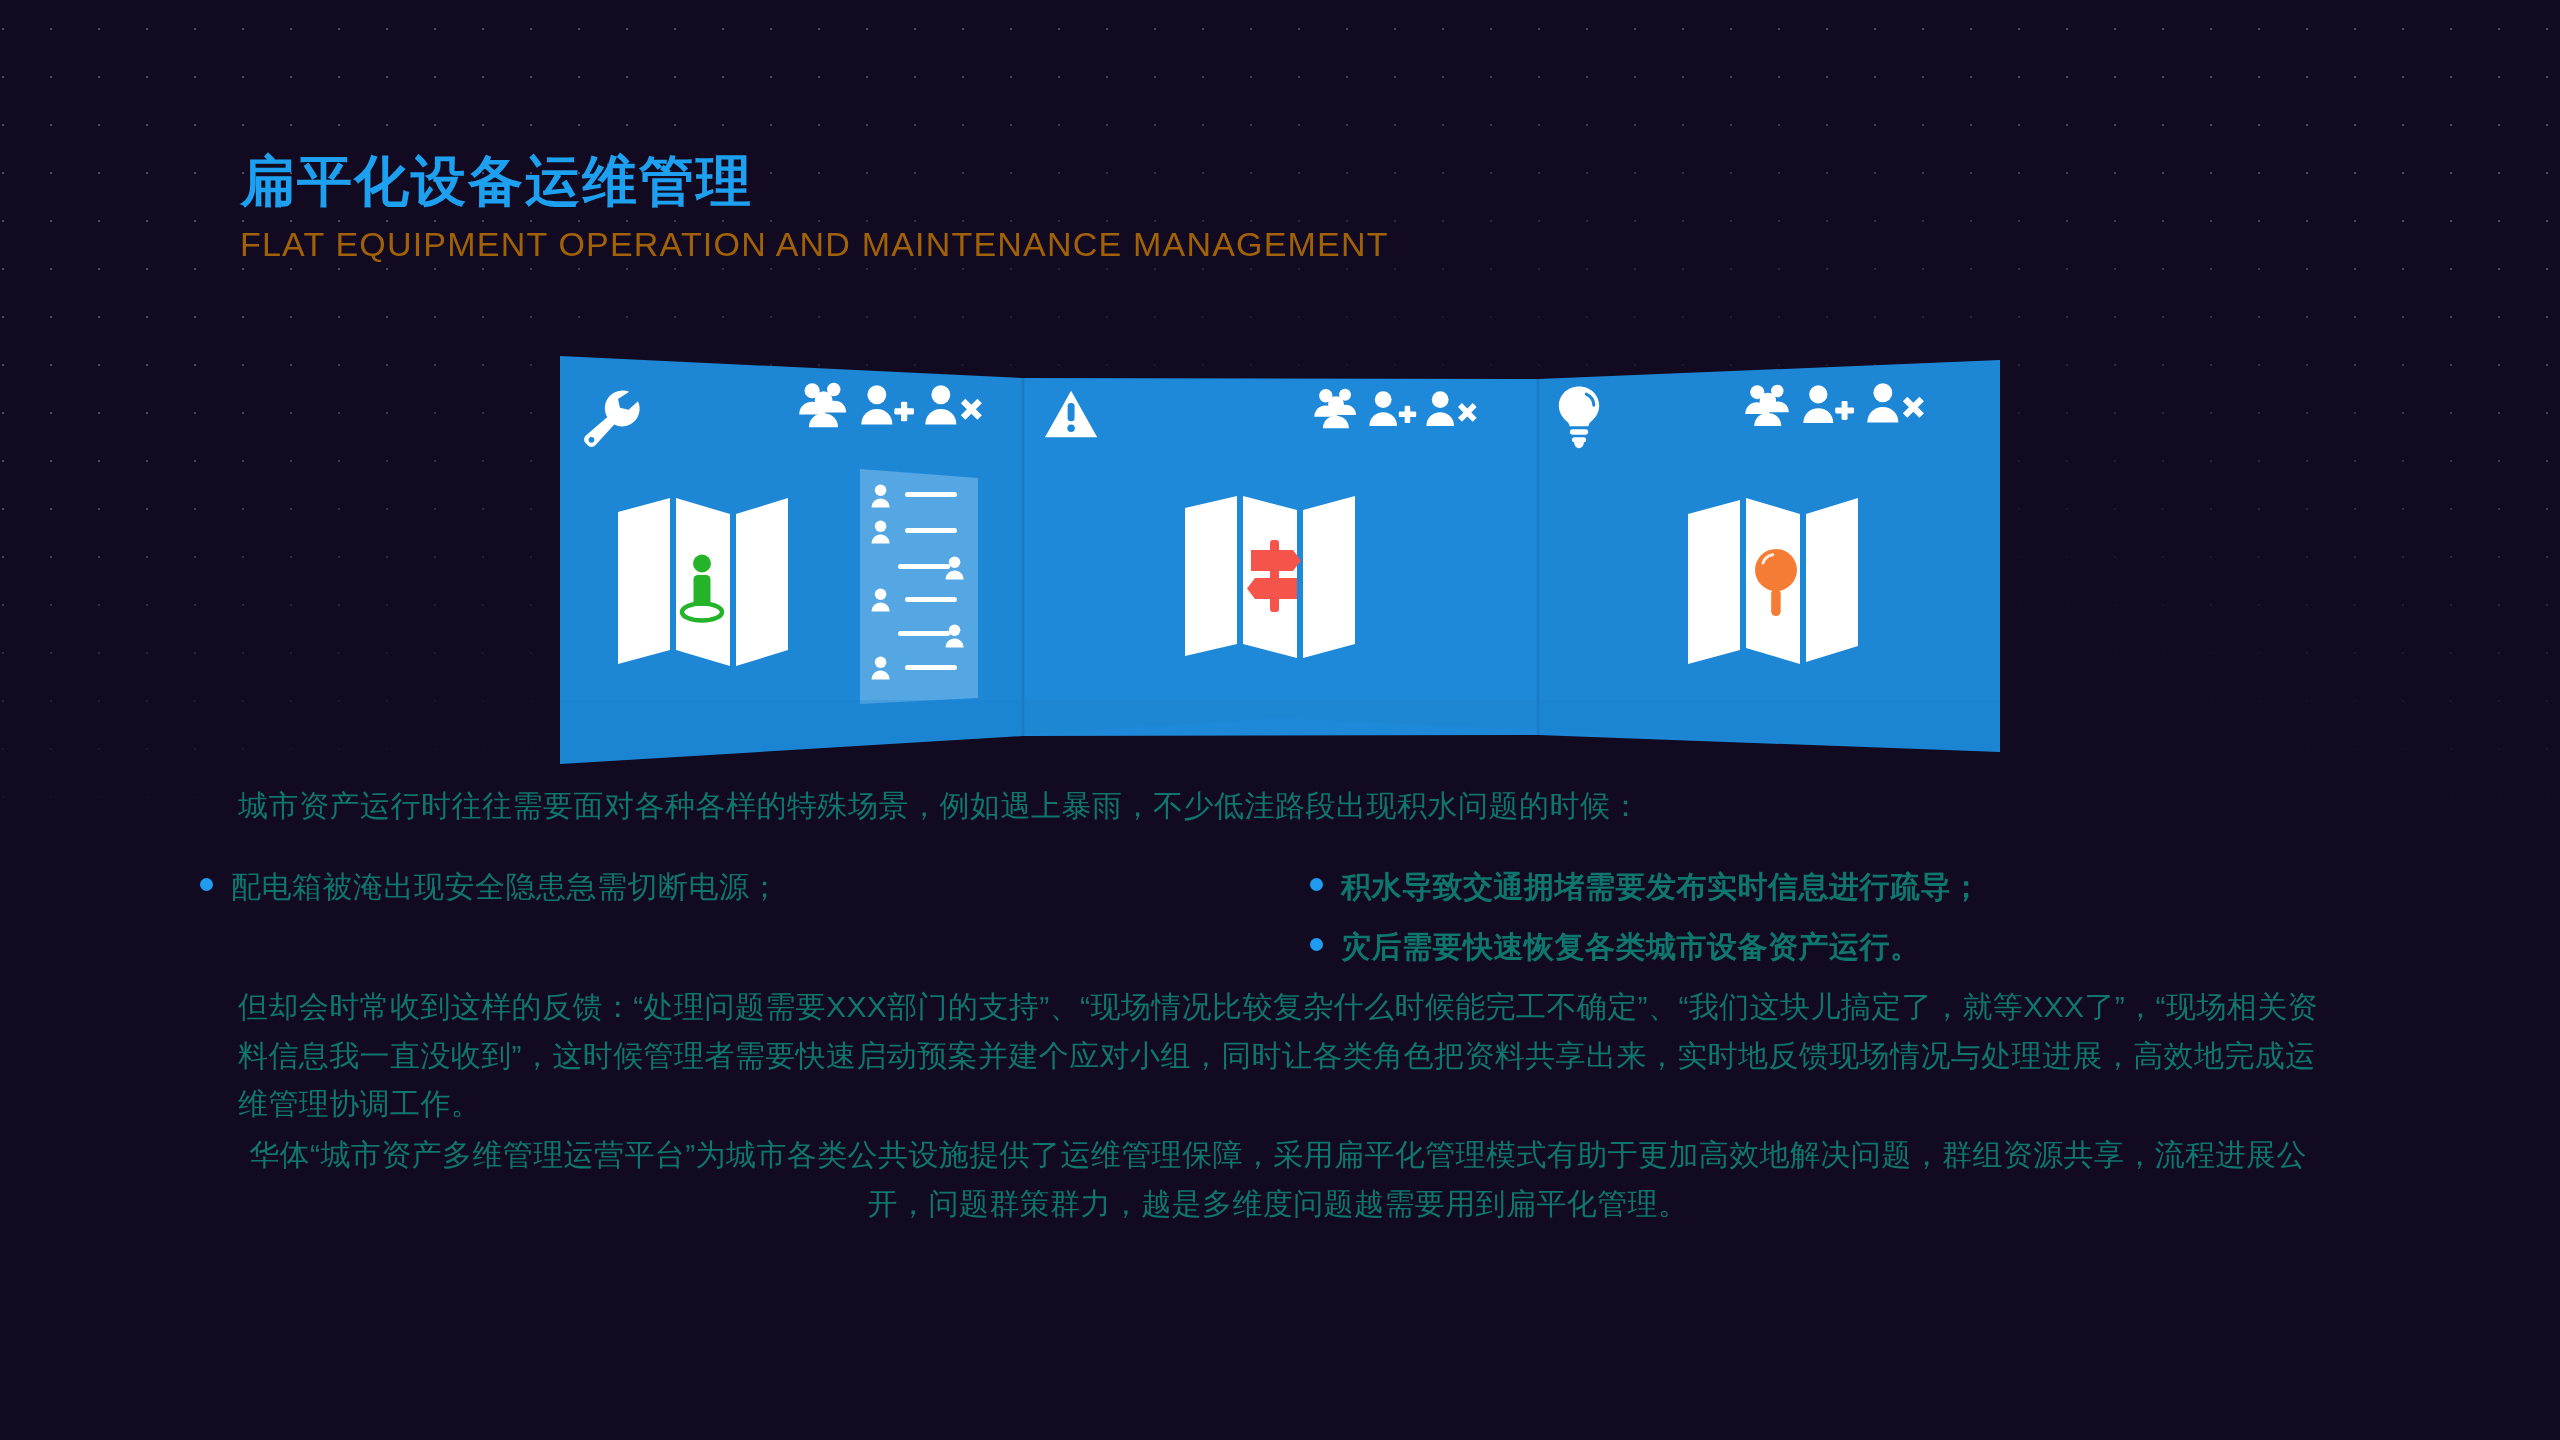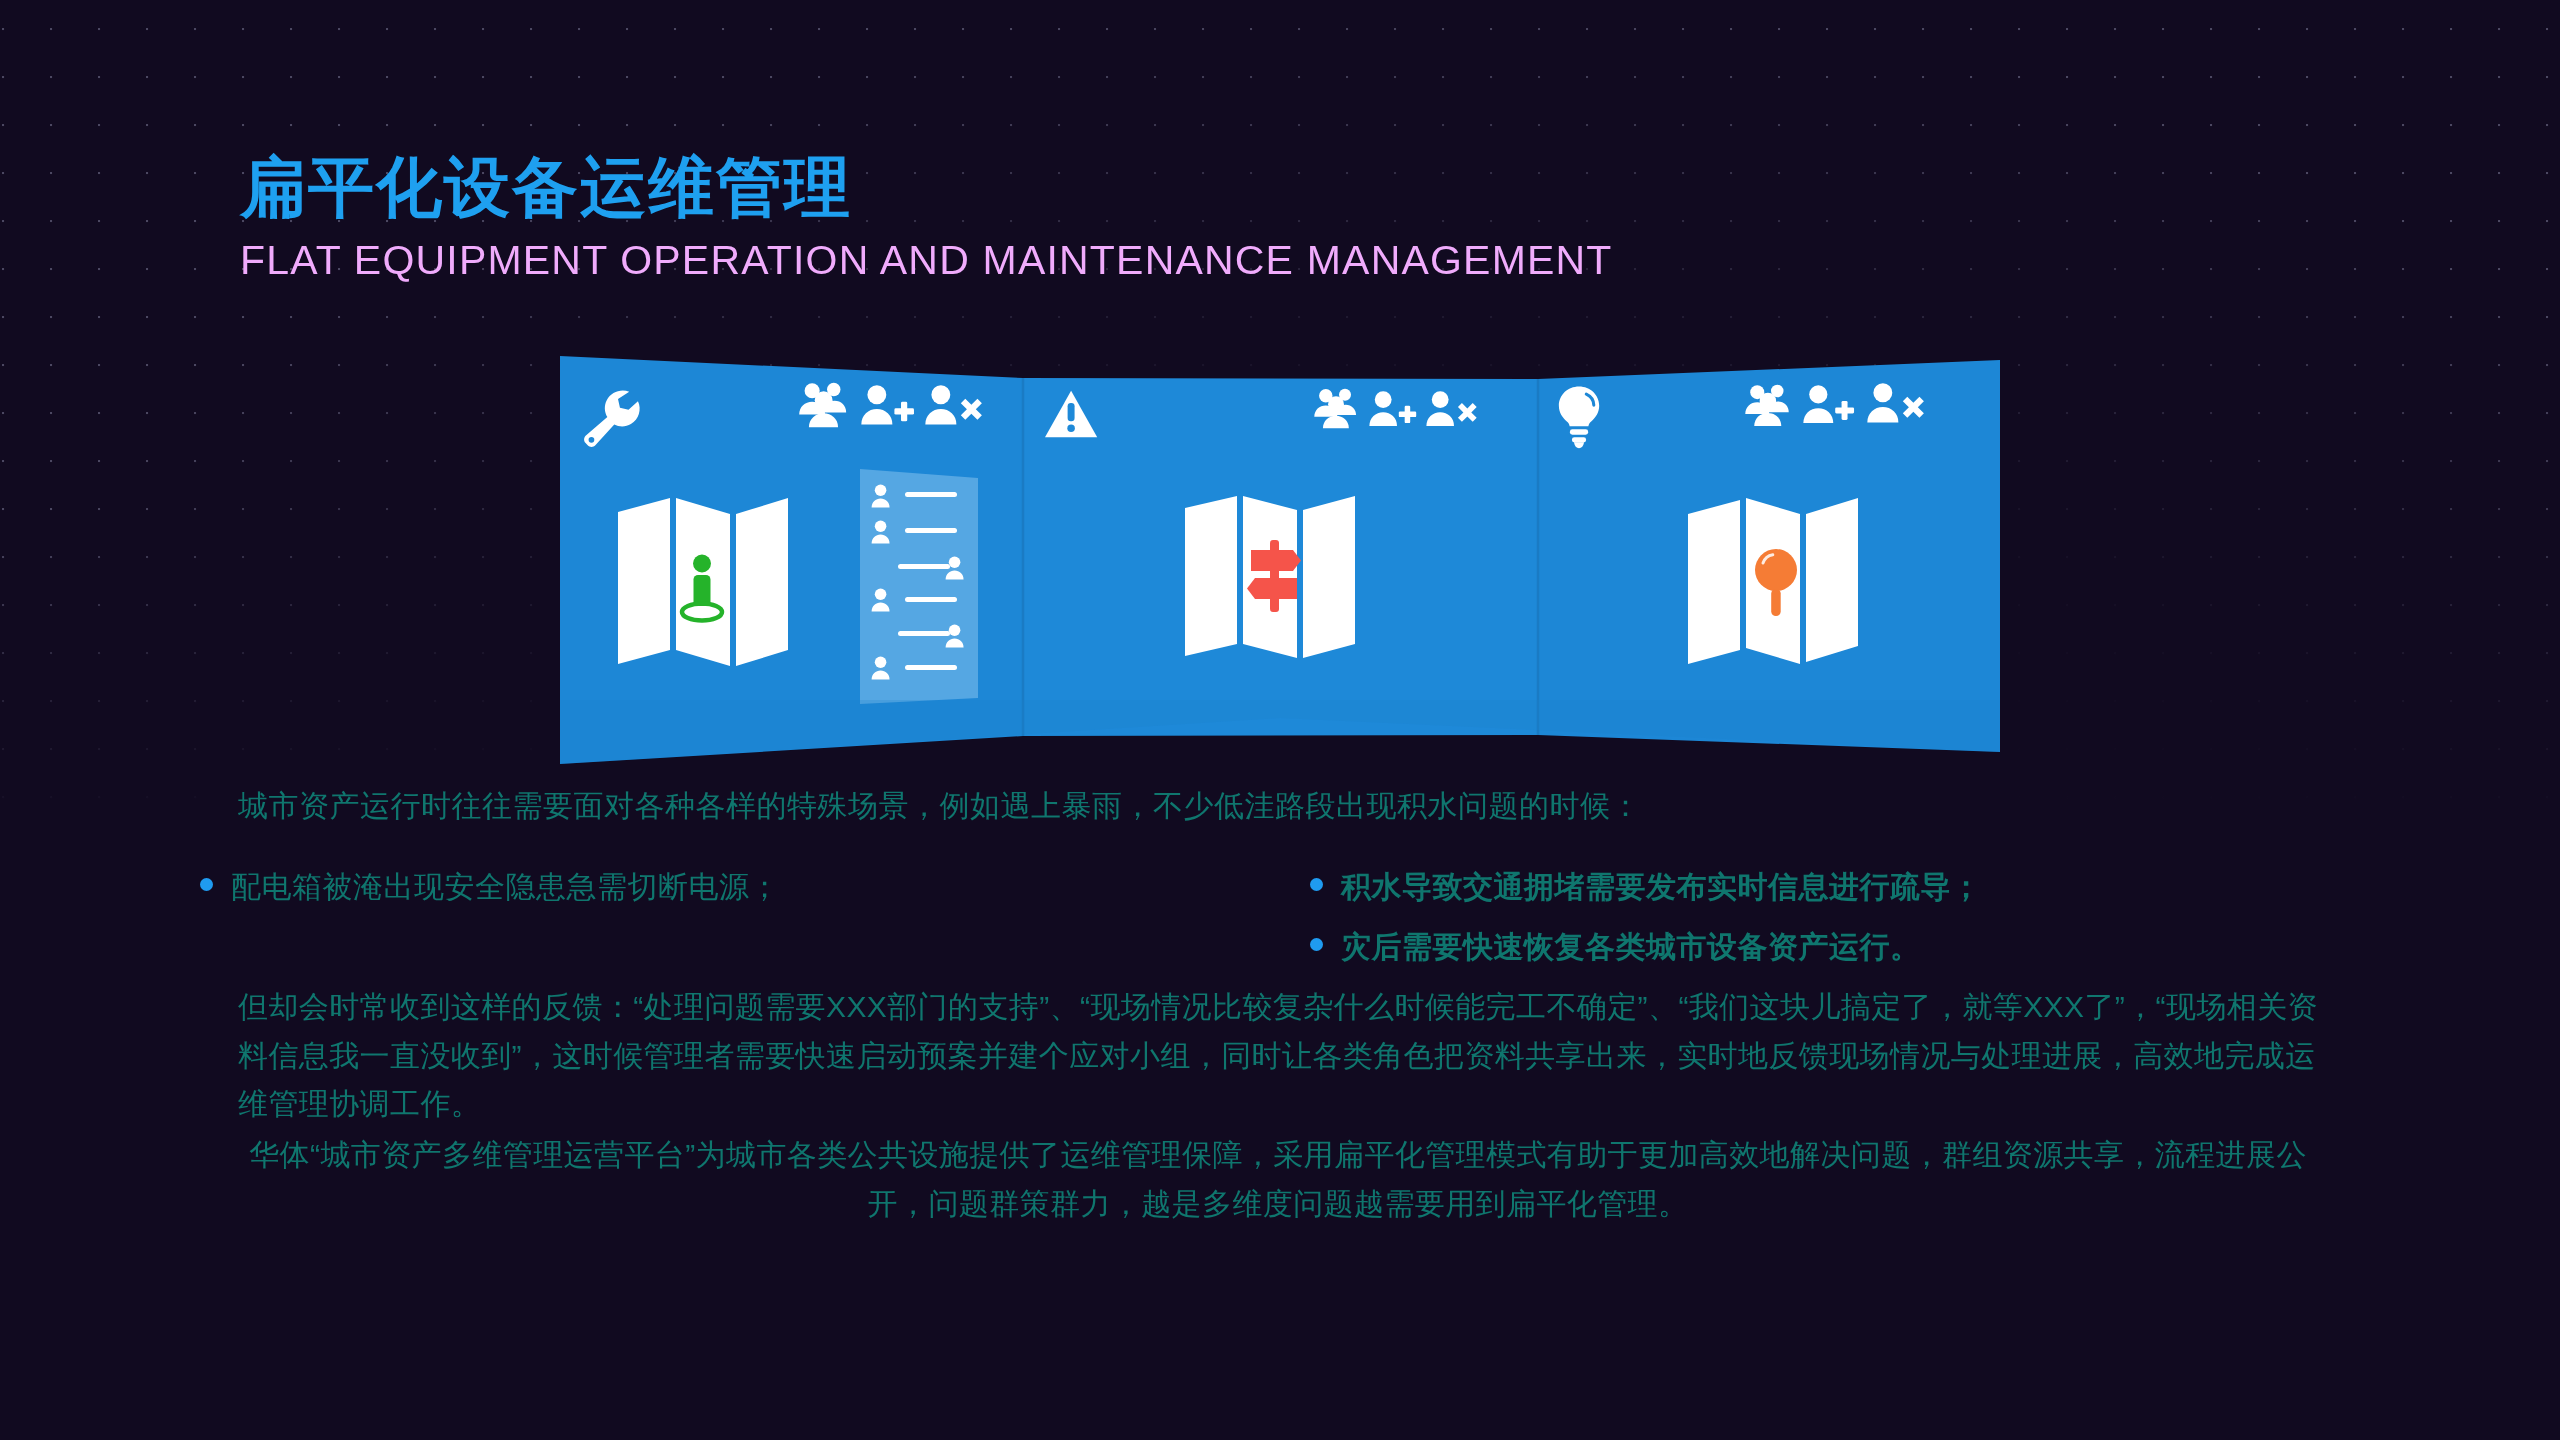--- a/index.html
+++ b/index.html
@@ -35,31 +35,31 @@
     pointer-events: none;
   }
 
   
   #header {
     position: absolute;
     left: 240px;
     top: 152px;
   }
   #page-title {
-    font-size: 66px;
+    font-size: 55px;
     font-weight: bold;
     color: #1ea0f0;
     letter-spacing: 2px;
     line-height: 1.08;
     white-space: nowrap;
   }
   #page-subtitle {
     margin-top: 14px;
-    font-size: 41px;
-    color: #f0abfc;
+    font-size: 34px;
+    color: #a16207;
     letter-spacing: 1.2px;
     white-space: nowrap;
   }
 
   
   #hero-banner {
     position: absolute;
     left: 560px;
     top: 348px;
     width: 1440px;

